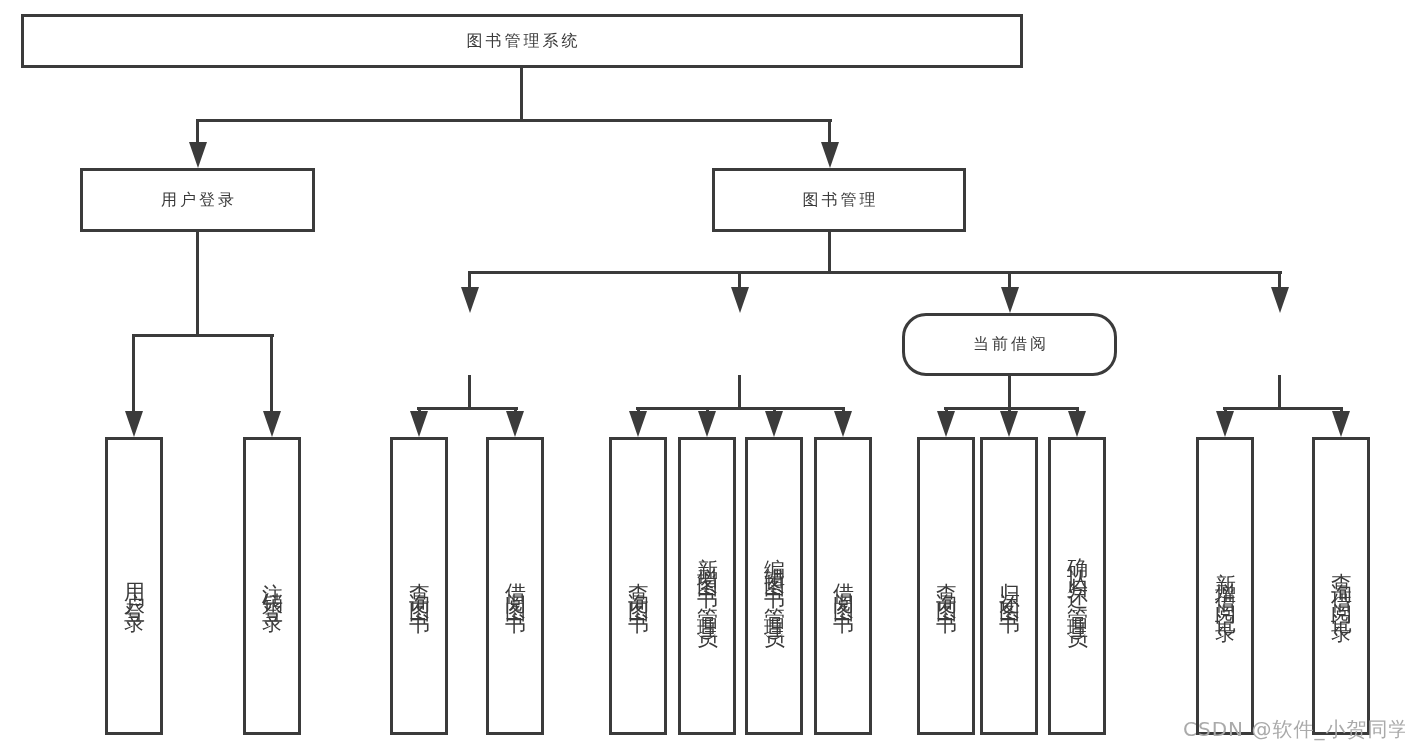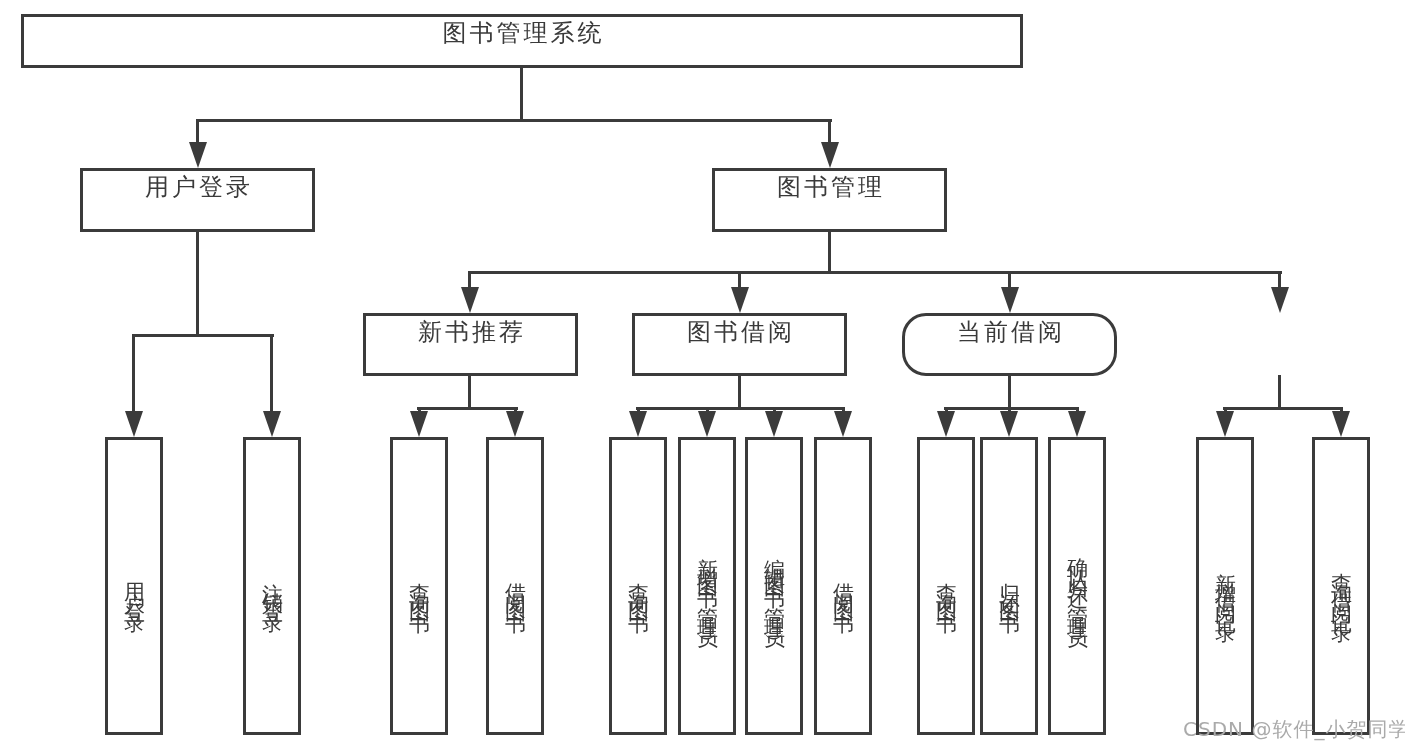--- a/index.html
+++ b/index.html
@@ -10,22 +10,23 @@
     background: #ffffff;
     font-family: "DejaVu Sans", "Liberation Sans", sans-serif;
     overflow: hidden;
   }
   .node {
     position: absolute;
     box-sizing: border-box;
     border: 3px solid #3b3b3b;
     background: #ffffff;
     display: flex;
+    align-items: center;
     justify-content: center;
-    font-size: 24px;
+    font-size: 16px;
     letter-spacing: 3px;
     text-indent: 3px;
     color: #3a3a3a;
     white-space: nowrap;
   }
   .leaf {
     position: absolute;
     box-sizing: border-box;
     border: 3px solid #3b3b3b;
     background: #ffffff;
@@ -82,21 +83,21 @@
   <div class="vline" style="left:520px; top:67px; height:54px;"></div>
   <div class="hline" style="left:196px; top:119px; width:636px;"></div>
   <div class="vline" style="left:196px; top:119px; height:26px;"></div>
   <div class="vline" style="left:828px; top:119px; height:26px;"></div>
   <div class="arrow" style="left:189px; top:142px;"></div>
   <div class="arrow" style="left:821px; top:142px;"></div>
 
   <div class="node" style="left:80px; top:168px; width:235px; height:64px;">
     <span>用户登录</span>
   </div>
-  <div class="node" style="left:712px; top:168px; width:235px; height:64px;">
+  <div class="node" style="left:712px; top:168px; width:254px; height:64px;">
     <span>图书管理</span>
   </div>
 
   <div class="vline" style="left:196px; top:231px; height:104px;"></div>
   <div class="hline" style="left:132px; top:334px; width:142px;"></div>
   <div class="vline" style="left:132px; top:334px; height:79px;"></div>
   <div class="vline" style="left:270px; top:334px; height:79px;"></div>
   <div class="arrow" style="left:125px; top:411px;"></div>
   <div class="arrow" style="left:263px; top:411px;"></div>
 
@@ -104,26 +105,20 @@
   <div class="hline" style="left:468px; top:271px; width:814px;"></div>
   <div class="vline" style="left:468px; top:271px; height:18px;"></div>
   <div class="vline" style="left:738px; top:271px; height:18px;"></div>
   <div class="vline" style="left:1008px; top:271px; height:18px;"></div>
   <div class="vline" style="left:1278px; top:271px; height:18px;"></div>
   <div class="arrow" style="left:461px; top:287px;"></div>
   <div class="arrow" style="left:731px; top:287px;"></div>
   <div class="arrow" style="left:1001px; top:287px;"></div>
   <div class="arrow" style="left:1271px; top:287px;"></div>
 
-  <div class="node" style="left:363px; top:313px; width:215px; height:63px;">
-    <span>新书推荐</span>
-  </div>
-  <div class="node" style="left:632px; top:313px; width:215px; height:63px;">
-    <span>图书借阅</span>
-  </div>
   <div class="node" style="left:902px; top:313px; width:215px; height:63px;border-radius:24px;">
     <span>当前借阅</span>
   </div>
 
   <div class="vline" style="left:468px; top:375px; height:34px;"></div>
   <div class="vline" style="left:738px; top:375px; height:34px;"></div>
   <div class="vline" style="left:1008px; top:375px; height:34px;"></div>
   <div class="vline" style="left:1278px; top:375px; height:34px;"></div>
 
   <div class="hline" style="left:417px; top:407px; width:101px;"></div>

